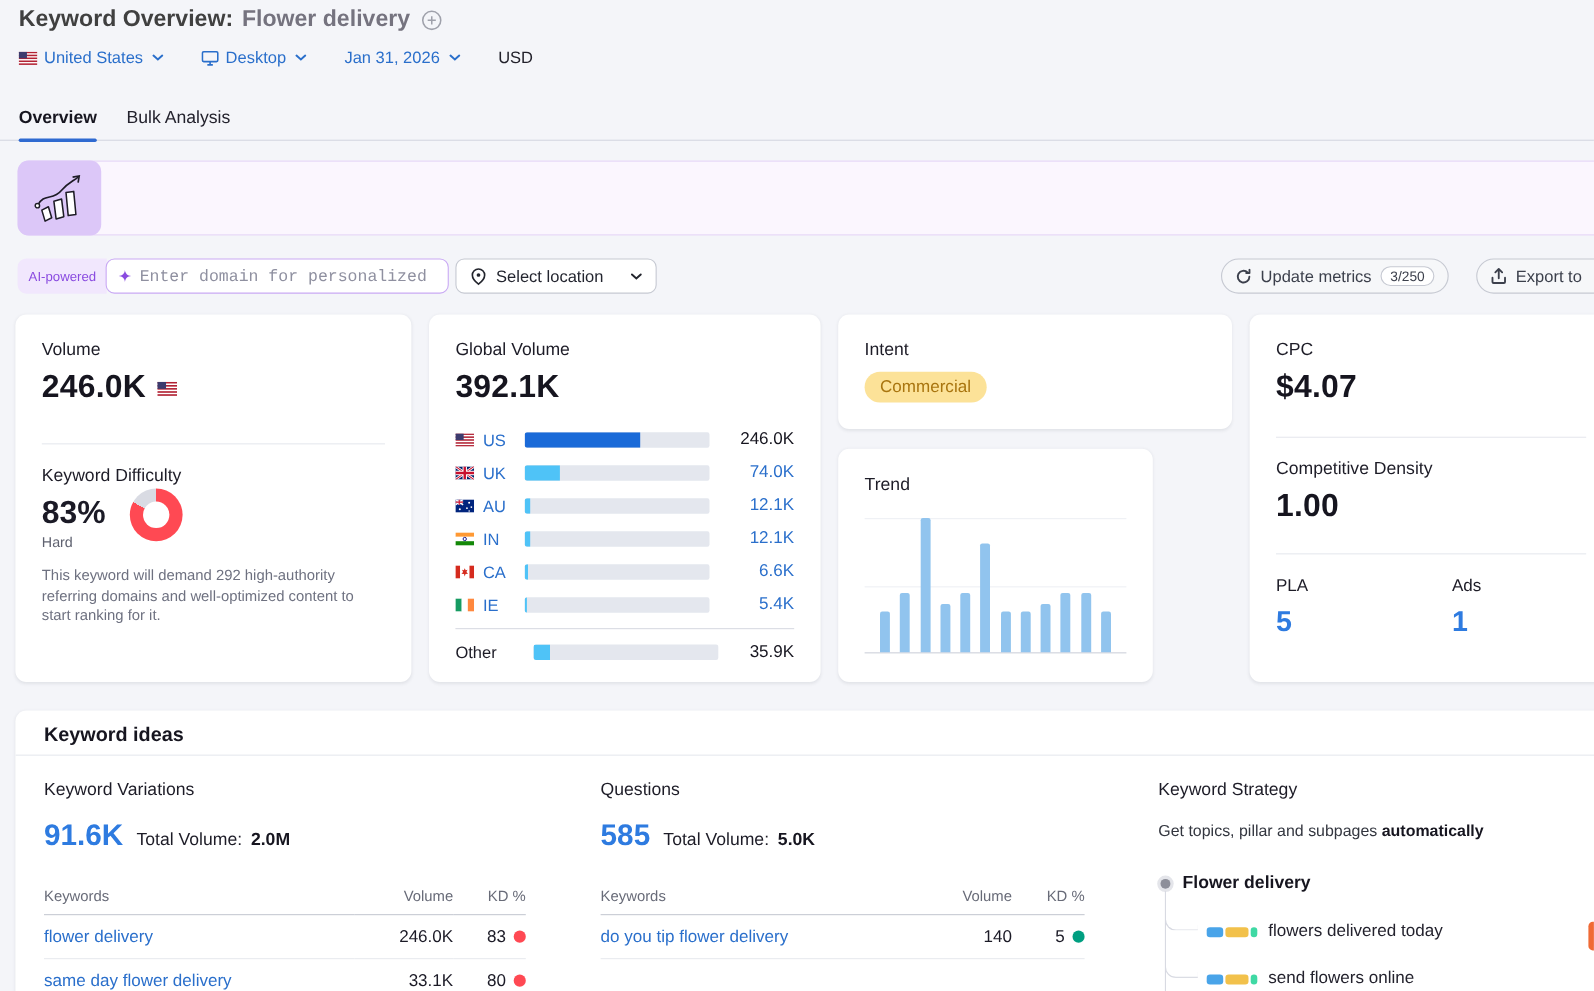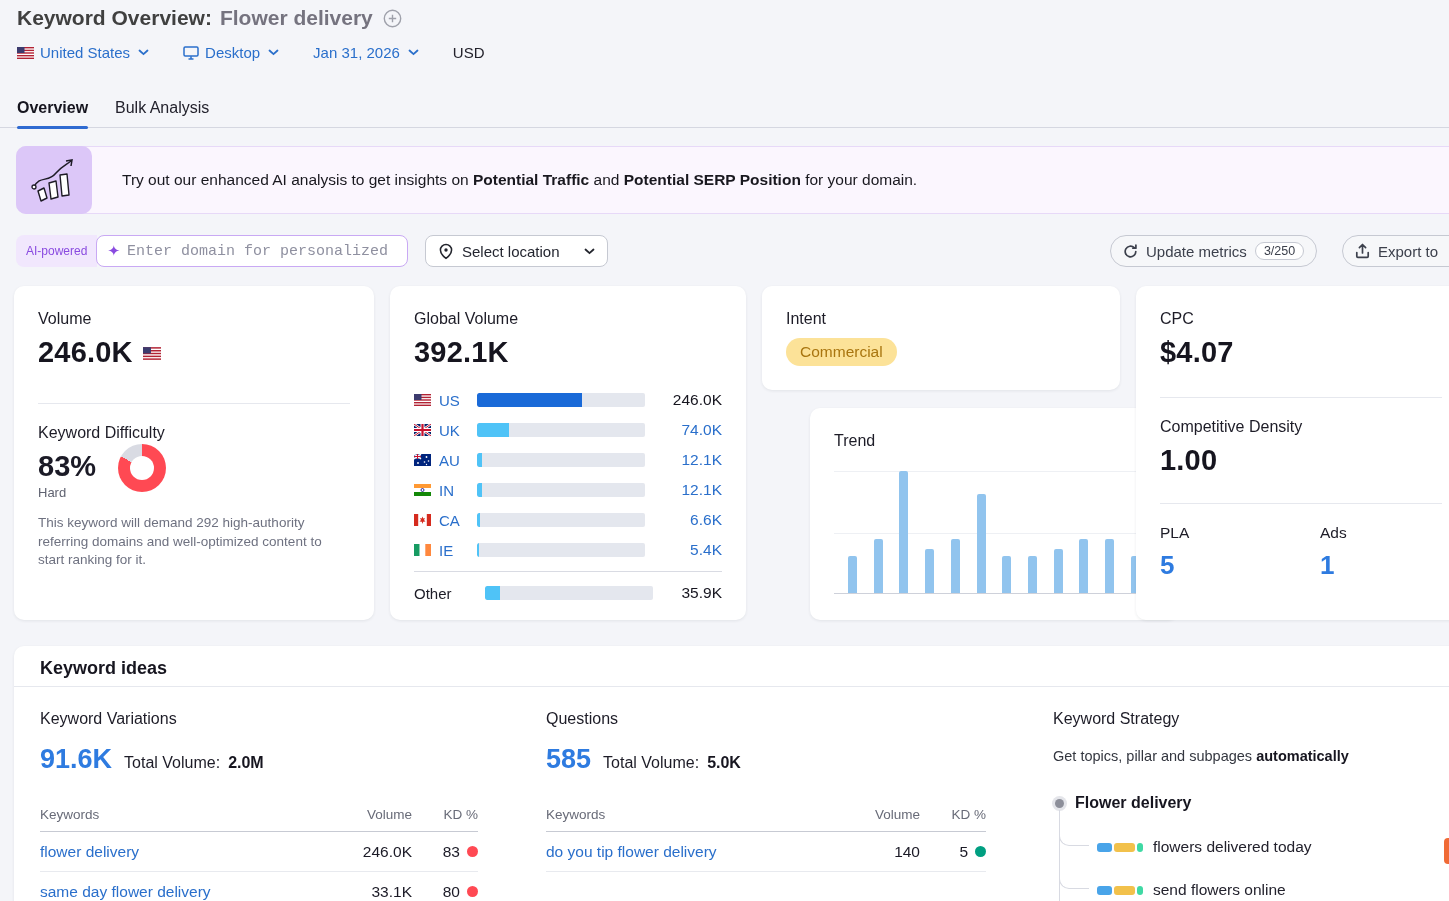--- a/index.html
+++ b/index.html
@@ -40,33 +40,33 @@
   .ai-group { position:absolute; left:16px; top:0; height:32px; display:flex; align-items:stretch; }
   .ai-badge { background:#f1e7fd; color:#8a4be0; font-size:12px; display:flex; align-items:center;
     padding:0 10px; border-radius:8px 0 0 8px; }
   .domain-input-wrap { display:flex; align-items:center; gap:7px; width:312px; background:#fff;
     border:1px solid #c9a9f4; border-radius:8px; padding:0 10px; margin-left:-1px; }
   .sparkle { color:#8a4be0; font-size:15px; }
   .domain-input { border:none; outline:none; font-size:15px; color:#333; width:100%; font-family:Liberation Mono, monospace; }
   .domain-input::placeholder { color:#8f90a0; }
   .btn { display:flex; align-items:center; gap:8px; height:32px; background:#fff; border:1px solid #c6c9d2;
     border-radius:8px; padding:0 12px; font-size:15px; color:#23252f; cursor:pointer; }
-  .btn-location { position:absolute; left:425px; top:0; width:183px; }
+  .btn-location { position:absolute; left:414px; top:0; width:183px; }
   .btn-pill { border-radius:16px; background:#f6f7f9; color:#3c404c; }
   .btn-update { position:absolute; left:1110px; top:0; }
   .quota-badge { background:#fff; border:1px solid #c6c9d2; border-radius:11px; font-size:12.5px;
     padding:1px 8px; color:#3c404c; }
   .btn-export { position:absolute; left:1342px; top:0; width:140px; }
 
   
   .card { position:absolute; background:#fff; border-radius:10px; box-shadow:0 1px 3px rgba(45,50,70,0.09); }
   .card-volume   { left:14px;  top:286px; width:360px; height:334px; padding:24px; }
   .card-global   { left:390px; top:286px; width:356px; height:334px; padding:24px; }
   .card-intent   { left:762px; top:286px; width:358px; height:104px; padding:24px; }
-  .card-trend    { left:762px; top:408px; width:368px; height:212px; padding:24px;margin-left:48px; }
+  .card-trend    { left:762px; top:408px; width:286px; height:212px; padding:24px; }
   .card-cpc      { left:1136px; top:286px; width:330px; height:334px; padding:24px; }
   .metric-label { font-size:16px; color:#1d1c27; }
   .metric-value { font-size:29px; font-weight:bold; color:#16151f; margin-top:8px; letter-spacing:0.2px; }
   .hr { border:none; border-top:1px solid #e6e8ee; margin:20px 0; }
 
   .vol-value-row { display:flex; align-items:center; gap:10px; }
   .kd-row { display:flex; align-items:center; gap:22px; margin-top:8px; }
   .kd-num { font-size:29px; font-weight:bold; }
   .kd-level { font-size:13px; color:#5f6270; margin-top:2px; }
   .donut { width:48px; height:48px; border-radius:50%; position:relative; margin-top:-14px; }
@@ -223,23 +223,20 @@
     <svg width="48" height="46" viewBox="0 0 48 46">
       <g fill="#fff" stroke="#1e1c26" stroke-width="1.4" stroke-linejoin="round">
         <path d="M8 34 L14 31 L17 41 L11 44 Z"></path>
         <path d="M19 26 L26 24 L28 40 L21 42 Z"></path>
         <path d="M30 18 L37 17 L39 38 L32 39 Z"></path>
       </g>
       <path d="M4 30 C10 18 18 26 26 16 C32 9 36 8 41 4" fill="none" stroke="#1e1c26" stroke-width="1.5"></path>
       <path d="M36 4 l6 -1 l-1 6" fill="none" stroke="#1e1c26" stroke-width="1.5"></path>
       <circle cx="4" cy="30" r="2" fill="#fff" stroke="#1e1c26" stroke-width="1.3"></circle>
     </svg>
-  </div>
-  <div class="banner-text">
-    <span>Try out our enhanced AI analysis to get insights on </span><b>Potential Traffic</b><span> and </span><b>Potential SERP Position</b><span> for your domain.</span>
   </div>
 </div>
 
 <div class="controls">
   <div class="ai-group">
     <div class="ai-badge">AI-powered</div>
     <div class="domain-input-wrap">
       <span class="sparkle">✦</span>
       <input class="domain-input" type="text" placeholder="Enter domain for personalized data" style="">
     </div>

